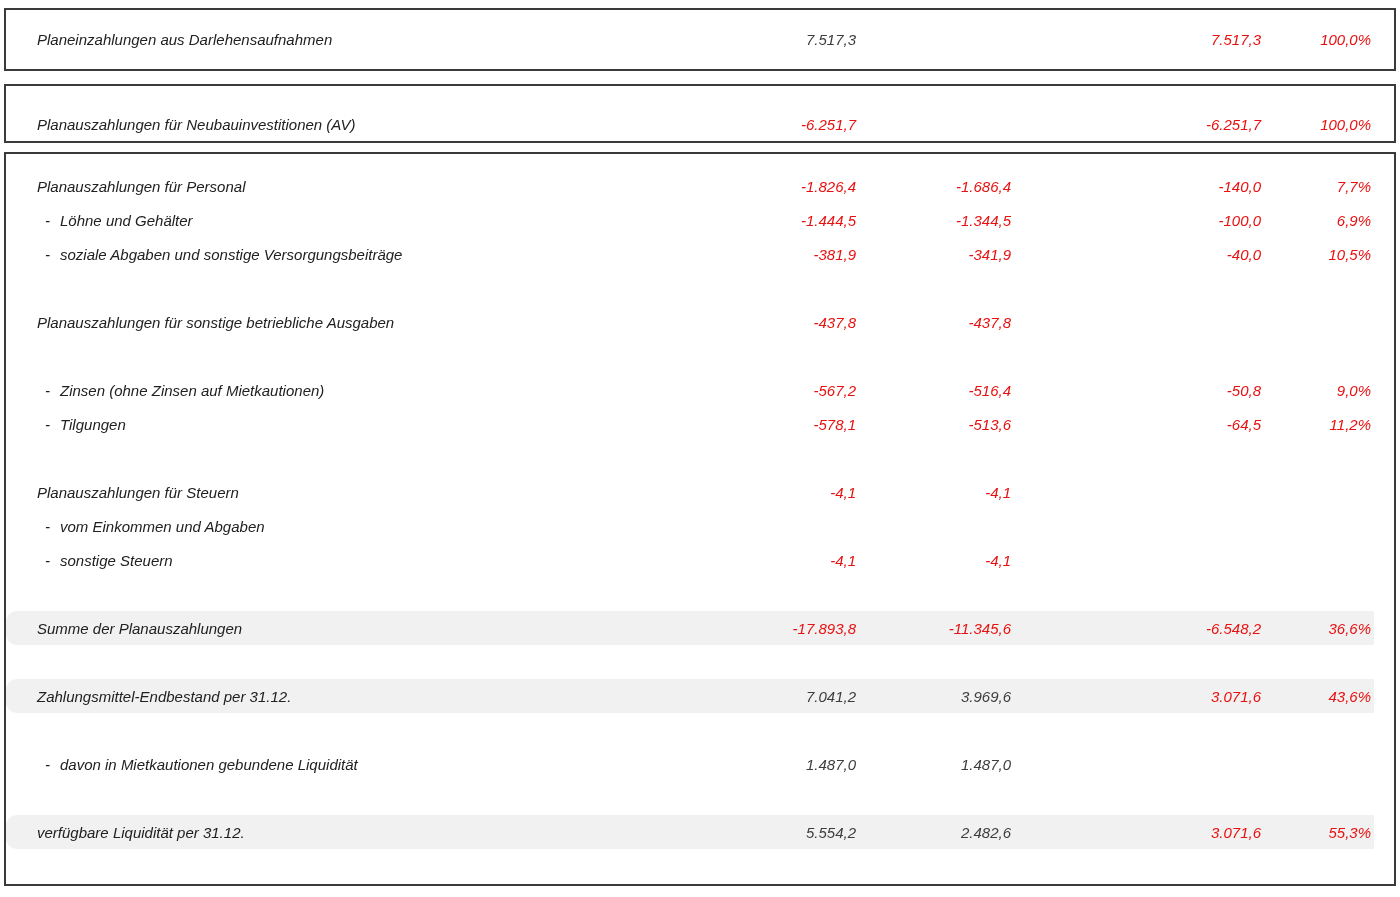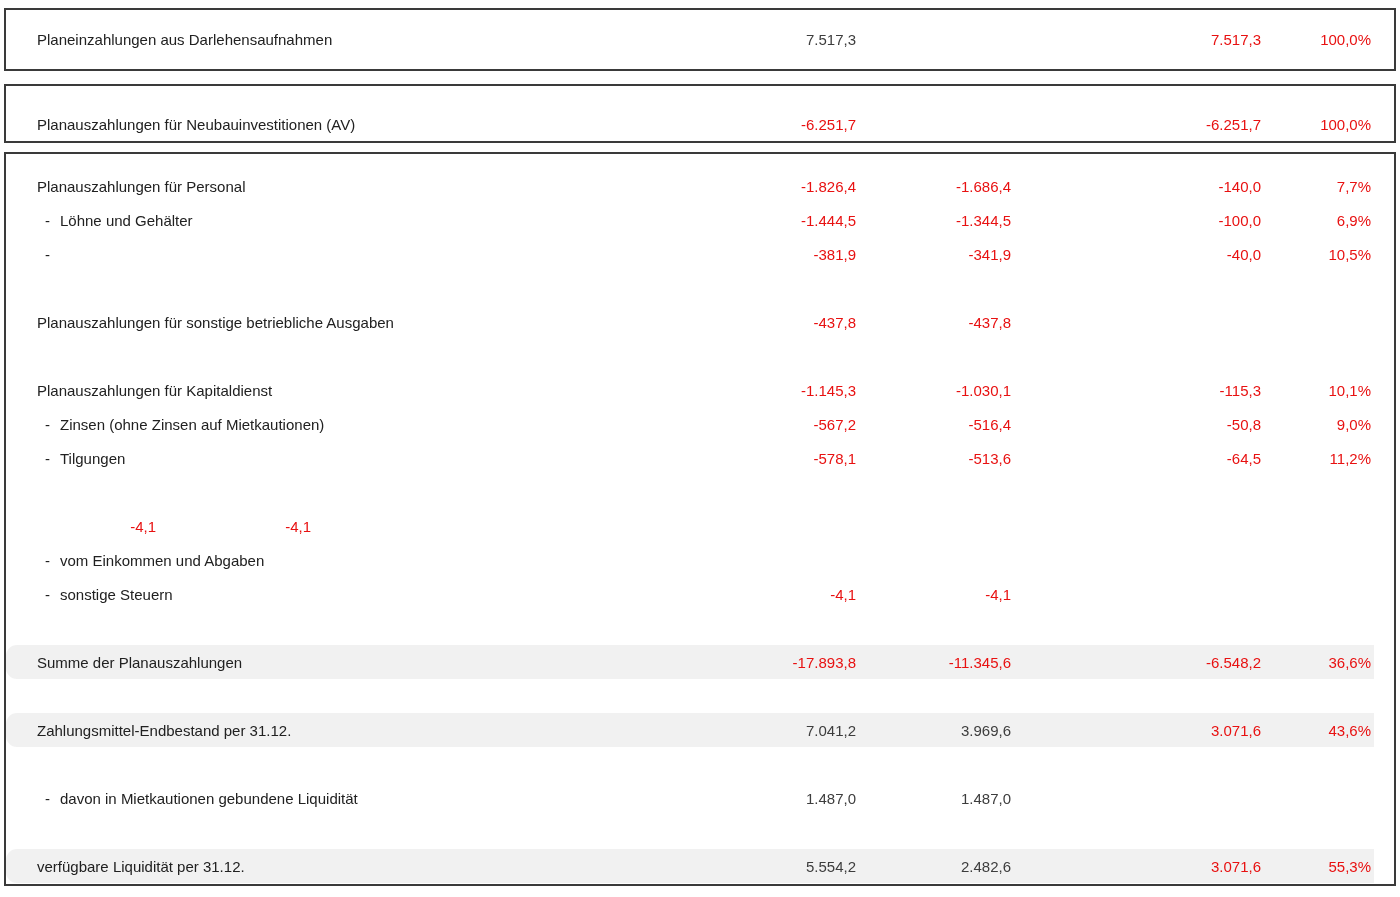--- a/index.html
+++ b/index.html
@@ -4,21 +4,21 @@
 <style>
   * { margin:0; padding:0; box-sizing:border-box; }
   html,body { background:#ffffff; }
   body {
     width:1400px; height:897px; position:relative;
     font-family:"Liberation Sans", sans-serif;
     font-size:15px;
   }
   .box {
     position:absolute; left:4px; width:1392px;
-    border:2px solid #3a3a3a; background:#ffffff;
+    border:2px solid #3a3a3a; background:#ffffff;font-style:italic;
   }
   #box-0 { top:8px;   height:63px;  display:flex; flex-direction:column; justify-content:center; }
   #box-1 { top:84px;  height:59px;  display:flex; flex-direction:column; justify-content:flex-end; }
   #box-2 { top:152px; height:734px; padding-top:15px; }
   .row {
     display:flex; align-items:center; height:34px;
     padding-right:23px; color:#212121;
   }
   .row.shaded {
     background:linear-gradient(to right, #f1f1f1 0, #f1f1f1 calc(100% - 20px), #ffffff calc(100% - 20px));
@@ -77,46 +77,38 @@
           <span class="label">Löhne und Gehälter</span>
         </div>
         <span class="cell c1 red">-1.444,5</span>
         <span class="cell c2 red">-1.344,5</span>
         <span class="cell c3 red">-100,0</span>
         <span class="cell c4 red">6,9%</span>
       </div>
       <div class="row indent">
         <div class="label-wrap">
           <span class="bullet">-</span>
+          <span class="label">soziale Abgaben und sonstige Versorgungsbeiträge</span>
         </div>
         <span class="cell c1 red">-381,9</span>
         <span class="cell c2 red">-341,9</span>
         <span class="cell c3 red">-40,0</span>
         <span class="cell c4 red">10,5%</span>
       </div>
       <div class="spacer-row"></div>
       <div class="row">
         <div class="label-wrap">
           <span class="label">Planauszahlungen für sonstige betriebliche Ausgaben</span>
         </div>
         <span class="cell c1 red">-437,8</span>
         <span class="cell c2 red">-437,8</span>
         <span class="cell c3"></span>
         <span class="cell c4"></span>
       </div>
       <div class="spacer-row"></div>
-      <div class="row">
-        <div class="label-wrap">
-          <span class="label">Planauszahlungen für Kapitaldienst</span>
-        </div>
-        <span class="cell c1 red">-1.145,3</span>
-        <span class="cell c2 red">-1.030,1</span>
-        <span class="cell c3 red">-115,3</span>
-        <span class="cell c4 red">10,1%</span>
-      </div>
       <div class="row indent">
         <div class="label-wrap">
           <span class="bullet">-</span>
           <span class="label">Zinsen (ohne Zinsen auf Mietkautionen)</span>
         </div>
         <span class="cell c1 red">-567,2</span>
         <span class="cell c2 red">-516,4</span>
         <span class="cell c3 red">-50,8</span>
         <span class="cell c4 red">9,0%</span>
       </div>
@@ -125,20 +117,23 @@
           <span class="bullet">-</span>
           <span class="label">Tilgungen</span>
         </div>
         <span class="cell c1 red">-578,1</span>
         <span class="cell c2 red">-513,6</span>
         <span class="cell c3 red">-64,5</span>
         <span class="cell c4 red">11,2%</span>
       </div>
       <div class="spacer-row"></div>
       <div class="row">
+        <div class="label-wrap">
+          <span class="label">Planauszahlungen für Steuern</span>
+        </div>
         <span class="cell c1 red">-4,1</span>
         <span class="cell c2 red">-4,1</span>
         <span class="cell c3"></span>
         <span class="cell c4"></span>
       </div>
       <div class="row indent">
         <div class="label-wrap">
           <span class="bullet">-</span>
           <span class="label">vom Einkommen und Abgaben</span>
         </div>

